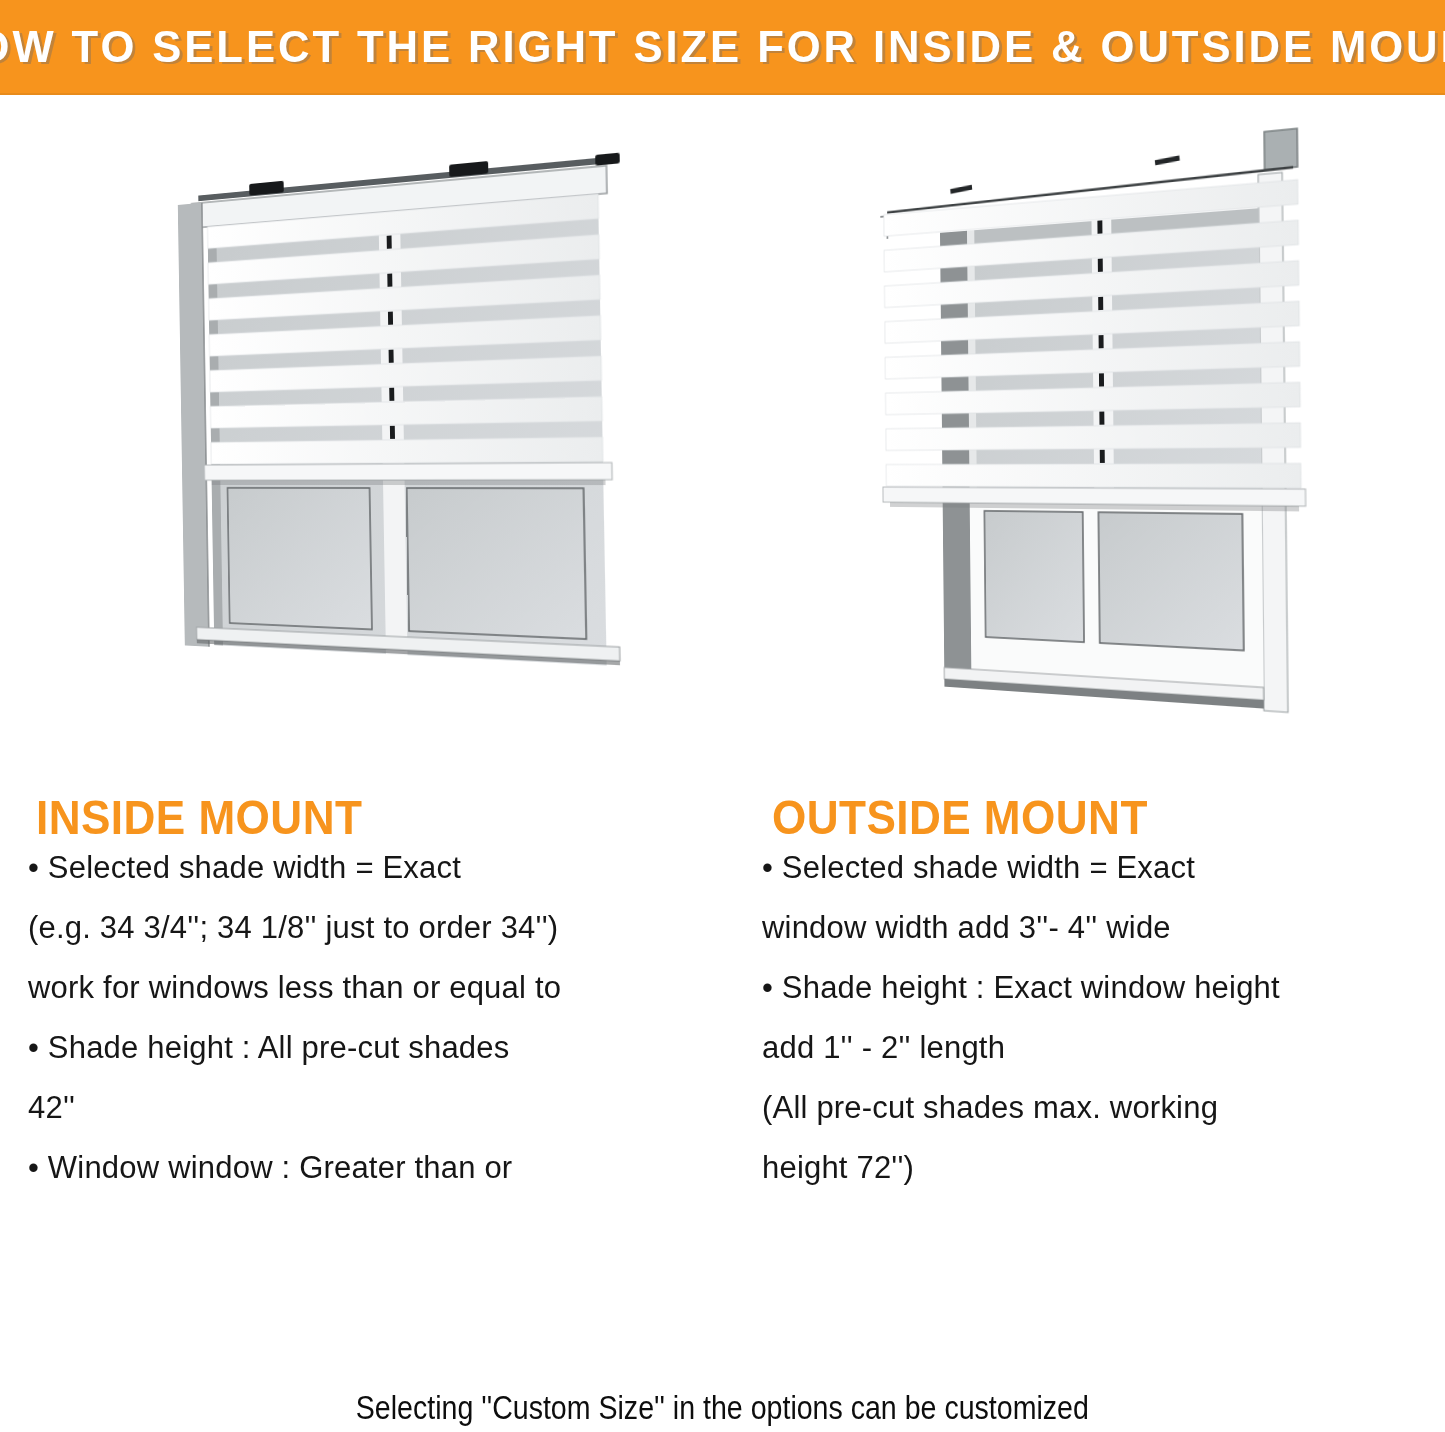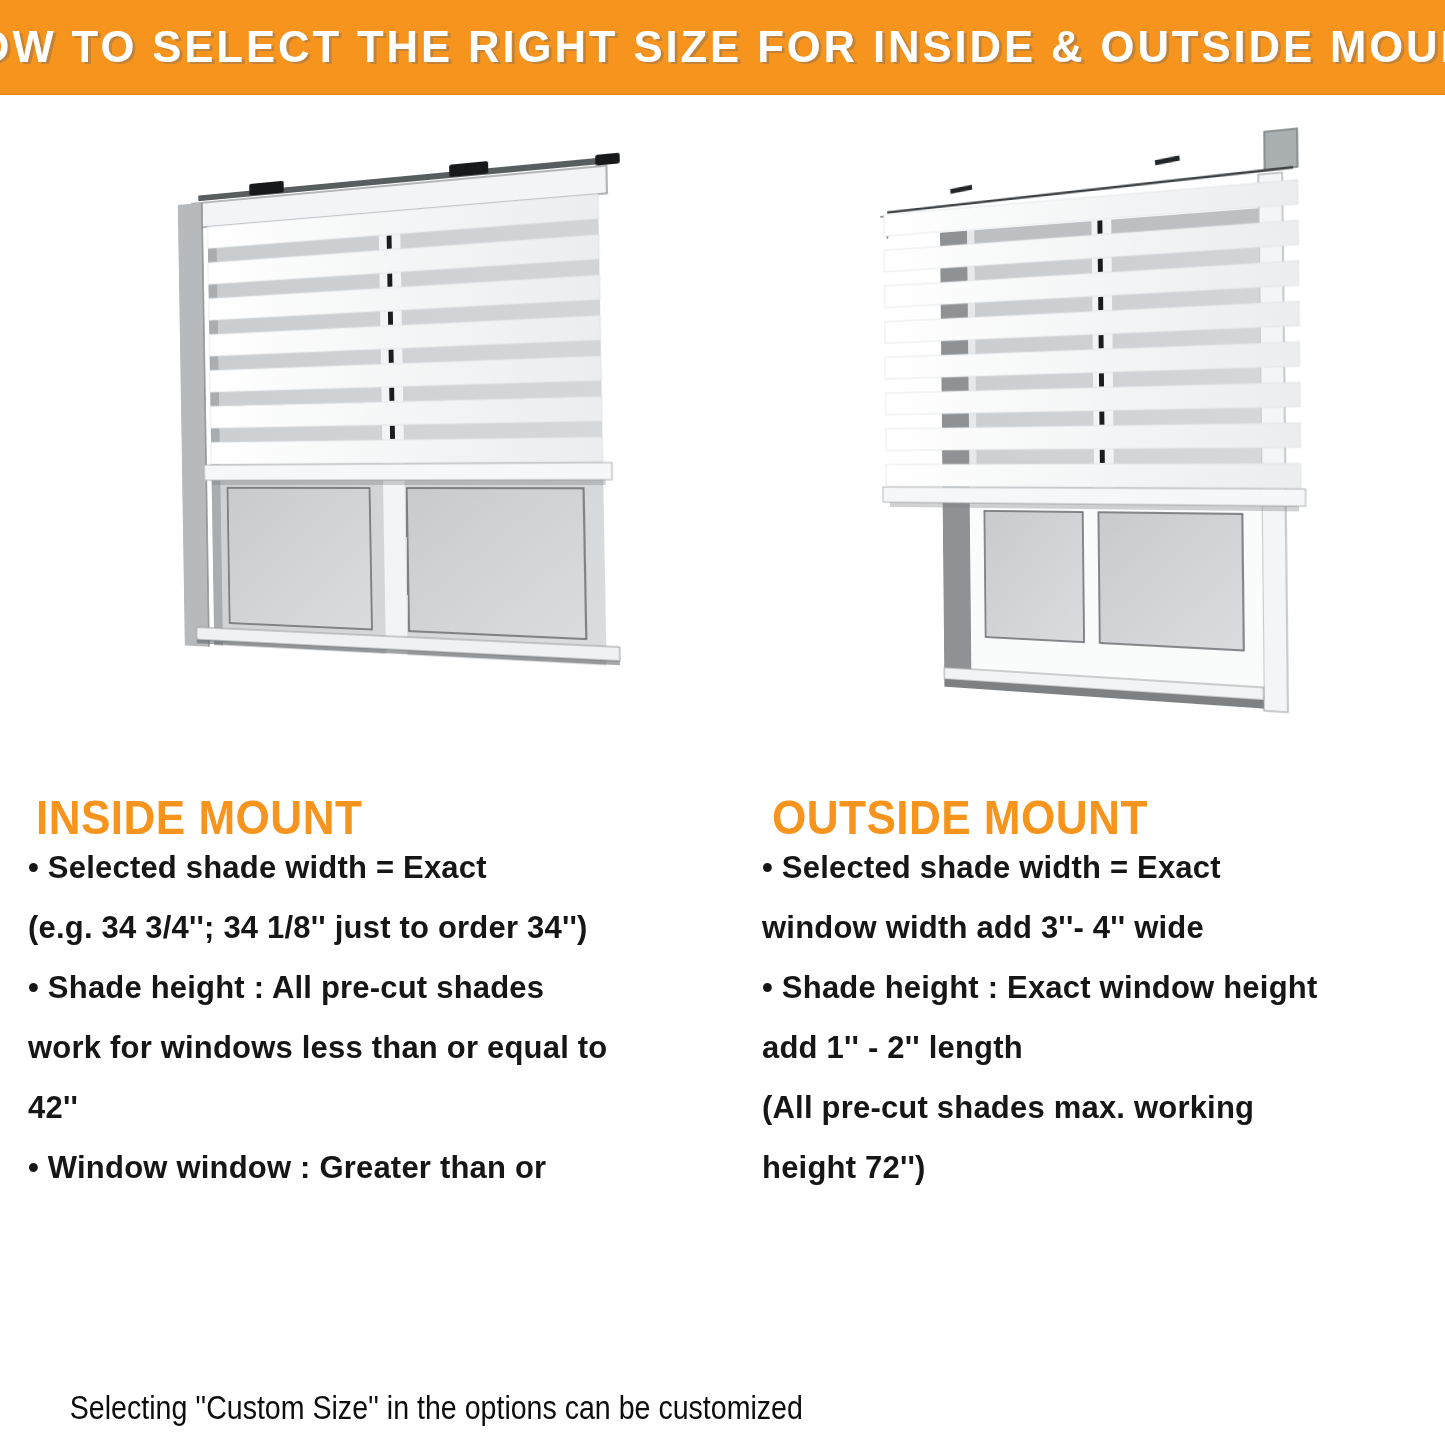--- a/index.html
+++ b/index.html
@@ -28,29 +28,29 @@
   .illus-outside svg{transform:perspective(750px) rotateY(-13deg) rotate(-0.6deg);}
   
   .heading{
     position:absolute;color:var(--accent,#F7941D);font-weight:bold;
     font-size:49px;letter-spacing:0.5px;white-space:nowrap;
     transform:scaleX(.9);transform-origin:left top;
   }
   .heading-inside{left:36px;top:748px;}
   .heading-outside{left:772px;top:748px;}
   
-  .bullets{position:absolute;width:710px;font-weight:bold;}
+  .bullets{position:absolute;width:710px;}
   .bullets-inside{left:28px;top:838px;}
   .bullets-outside{left:762px;top:838px;}
   .bullet-line{
     height:60px;line-height:60px;font-size:31px;color:#161616;
     white-space:nowrap;letter-spacing:0.2px;
   }
   
-  .footer{position:absolute;left:0;top:1388px;width:1445px;text-align:left;}
+  .footer{position:absolute;left:0;top:1388px;width:1445px;text-align:center;}
   .footer-text{
     display:inline-block;font-size:34px;color:#0d0d0d;
     transform:scaleX(.84);white-space:nowrap;
   }
 </style>
 </head>
 <body>
 
 <div class="page">
 
@@ -176,22 +176,22 @@
       </g>
     </svg>
   </figure>
 
   <h2 class="heading heading-inside">INSIDE MOUNT</h2>
   <h2 class="heading heading-outside">OUTSIDE MOUNT</h2>
 
   <div class="bullets bullets-inside">
       <div class="bullet-line">• Selected shade width = Exact</div>
       <div class="bullet-line">(e.g. 34 3/4''; 34 1/8'' just to order 34'')</div>
+      <div class="bullet-line">work for windows less than or equal to</div>
       <div class="bullet-line">• Shade height : All pre-cut shades</div>
-      <div class="bullet-line">work for windows less than or equal to</div>
       <div class="bullet-line">42''</div>
       <div class="bullet-line">• Window window : Greater than or</div>
     </div>
   <div class="bullets bullets-outside">
       <div class="bullet-line">• Selected shade width = Exact</div>
       <div class="bullet-line">window width add 3''- 4'' wide</div>
       <div class="bullet-line">• Shade height : Exact window height</div>
       <div class="bullet-line">add 1'' - 2'' length</div>
       <div class="bullet-line">(All pre-cut shades max. working</div>
       <div class="bullet-line">height 72'')</div>

